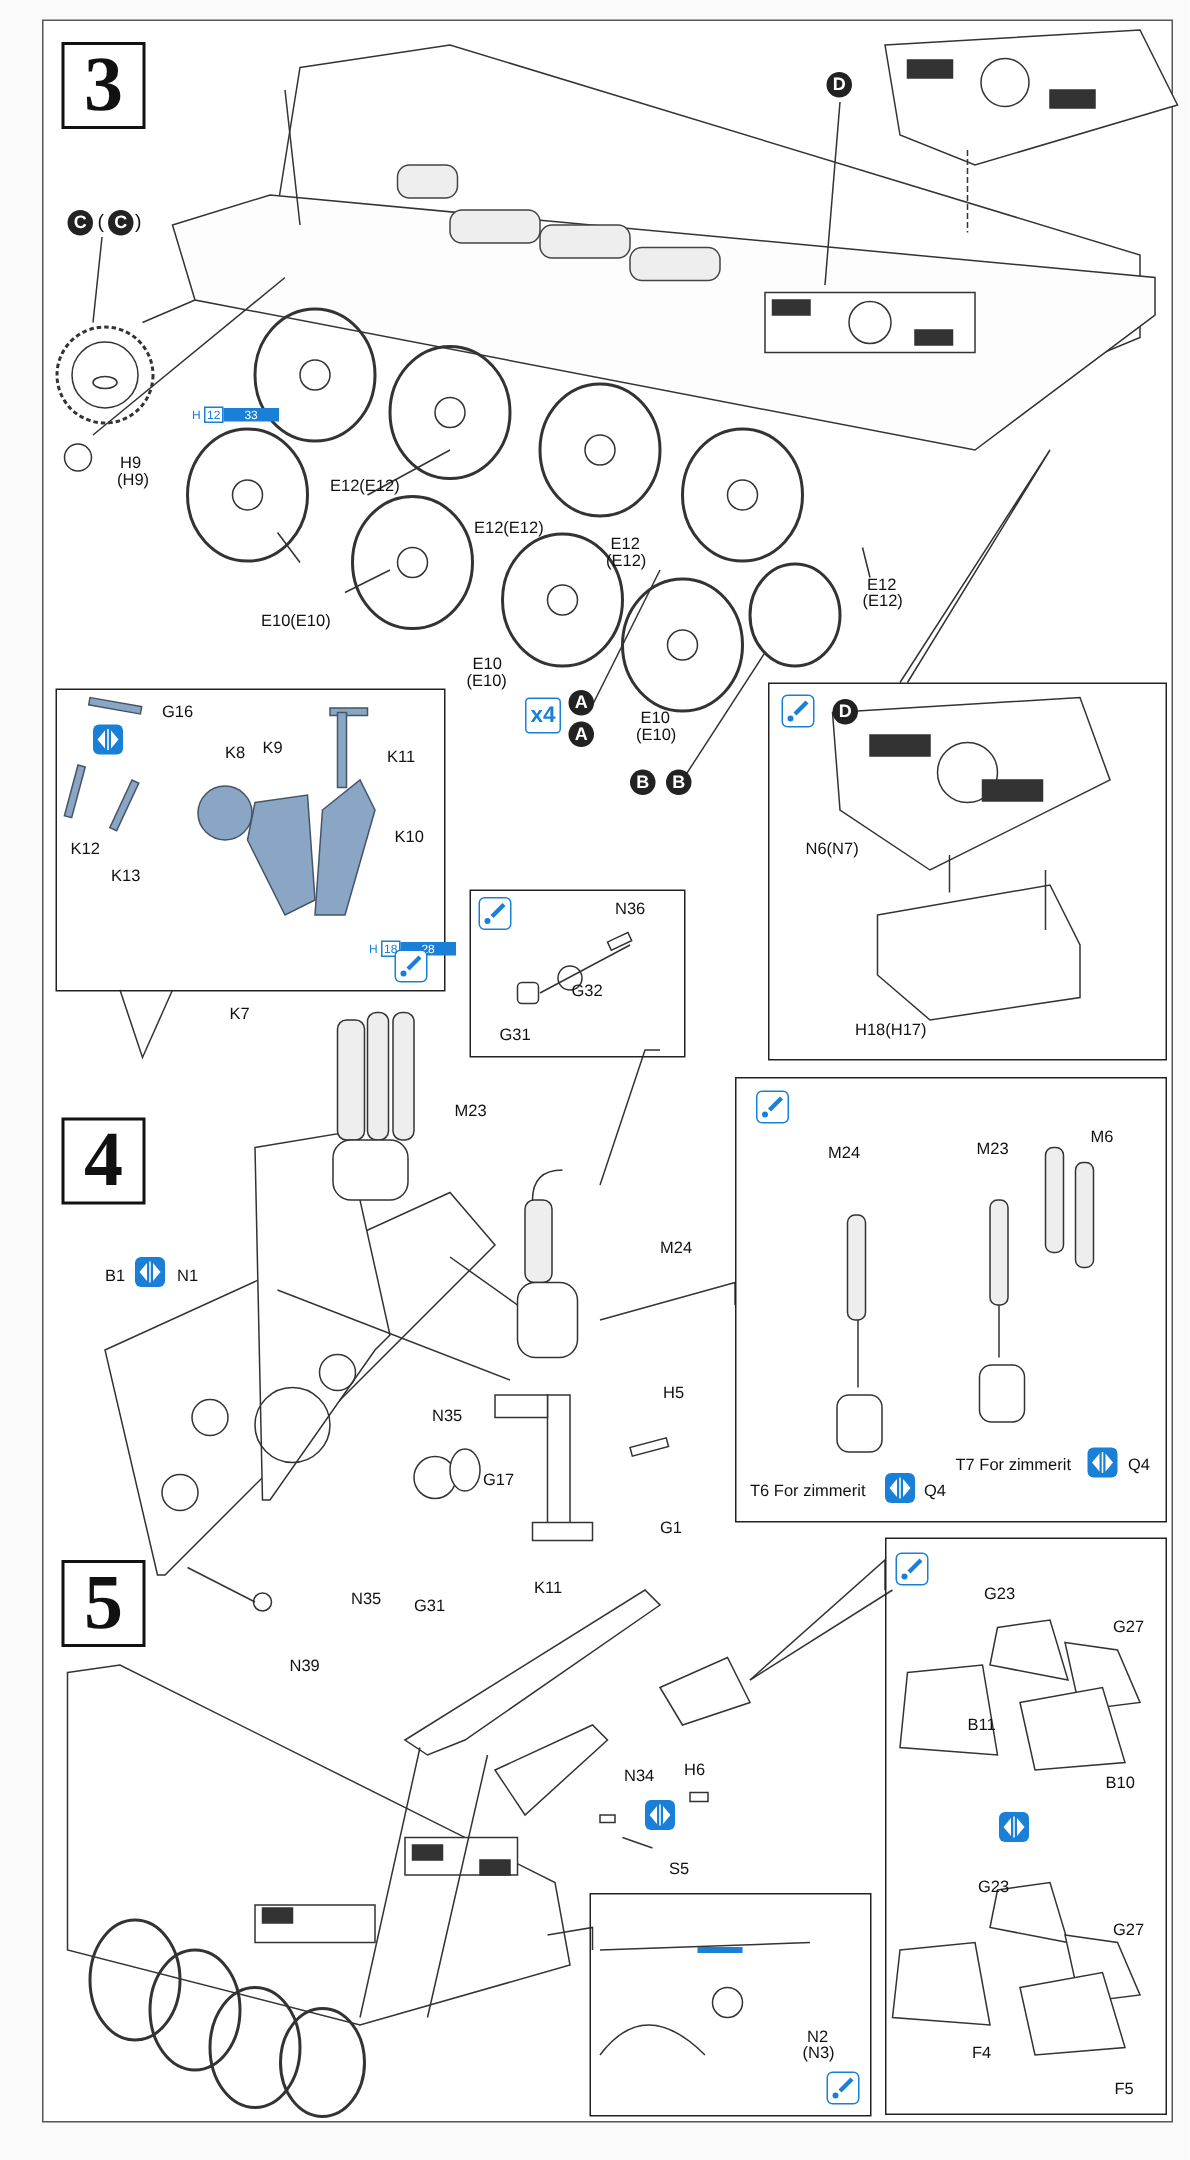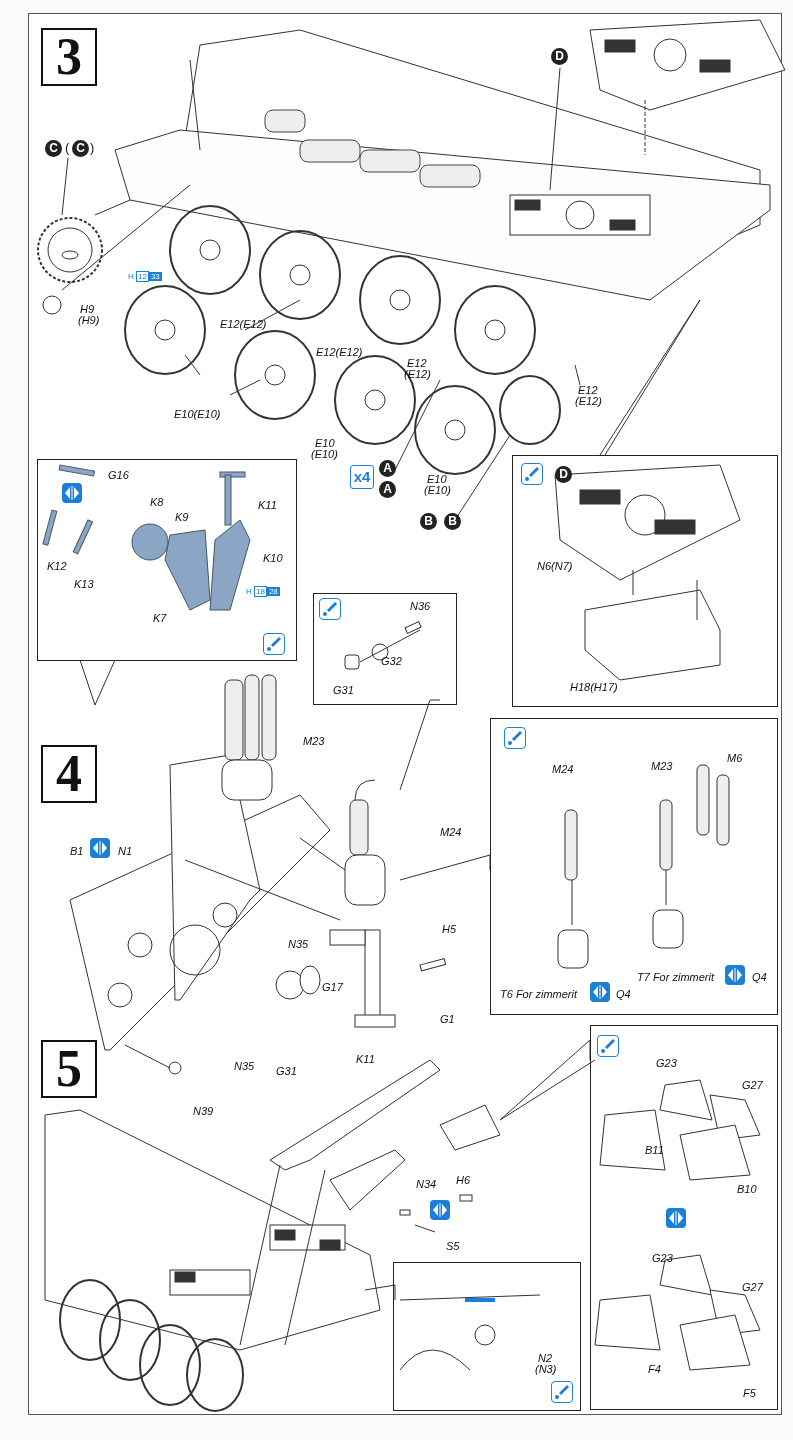--- a/index.html
+++ b/index.html
@@ -1,27 +1,27 @@
 <!DOCTYPE html>
 <html><head>
 <meta charset="utf-8">
 <style>
   html,body{margin:0;padding:0;background:#fafafa;}
   body{width:793px;height:1440px;position:relative;overflow:hidden;font-family:"Liberation Sans",sans-serif;color:#111;}
   .frame{position:absolute;left:28px;top:13px;width:752px;height:1400px;border:1.5px solid #555;background:#fff;}
   .stepnum{position:absolute;width:52px;height:54px;border:2px solid #111;background:#fff;font-family:"Liberation Serif",serif;font-weight:bold;font-size:52px;line-height:54px;text-align:center;}
-  .lbl{position:absolute;font-size:11px;line-height:12px;white-space:nowrap;color:#111;text-align:right;font-style:italic;}
+  .lbl{position:absolute;font-size:11px;line-height:12px;white-space:nowrap;color:#111;text-align:right;}
   .box{position:absolute;border:1.5px solid #222;background:#fff;}
   .circ{position:absolute;width:17px;height:17px;border-radius:50%;background:#222;color:#fff;font-size:12px;font-weight:bold;line-height:17px;text-align:center;}
   .circ-wrap{position:absolute;font-size:13px;white-space:nowrap;}
   .paint{position:absolute;width:20px;height:20px;border:1.5px solid #1a7fd6;border-radius:4px;background:#fff;}
   .mirror{position:absolute;width:20px;height:20px;border-radius:4px;background:#1a7fd6;}
   .hcode{position:absolute;font-size:8px;color:#1a7fd6;white-space:nowrap;}
   .hcode span.a{border:1px solid #1a7fd6;padding:0 1px;color:#1a7fd6;background:#fff;}
-  .hcode span.b{background:#1a7fd6;color:#fff;padding:0 2px;}
+  .hcode span.b{background:#1a7fd6;color:#fff;padding:0 14px;}
   .x4{position:absolute;width:22px;height:22px;border:1.5px solid #1a7fd6;border-radius:3px;color:#1a7fd6;font-weight:bold;font-size:15px;line-height:22px;text-align:center;}
   svg.art{position:absolute;left:0;top:0;}
 </style>
 </head>
 <body>
 
 <div class="frame"></div>
 
 <svg class="art" width="793" height="1440">
   <g fill="none" stroke="#333" stroke-width="1">
@@ -230,30 +230,30 @@
 
 <div class="box" style="left:37px;top:459px;width:258px;height:200px;background:transparent"></div>
 <div class="mirror" style="left:62px;top:483px"><svg width="20" height="20" viewBox="0 0 20 20">
       <polygon points="3,10 8,4 8,16" fill="#fff"></polygon>
       <polygon points="17,10 12,4 12,16" fill="#fff"></polygon>
       <line x1="10" y1="3" x2="10" y2="17" stroke="#fff" stroke-width="1"></line>
     </svg></div>
 <div class="lbl" style="left:108px;top:469px">G16</div>
 <div class="lbl" style="left:258px;top:499px">K11</div>
 <div class="lbl" style="left:150px;top:496px">K8</div>
-<div class="lbl" style="left:175px;top:511px">K9</div>
+<div class="lbl" style="left:175px;top:493px">K9</div>
 <div class="lbl" style="left:263px;top:552px">K10</div>
 <div class="lbl" style="left:47px;top:560px">K12</div>
 <div class="lbl" style="left:74px;top:578px">K13</div>
-<div class="hcode" style="left:246px;top:587px"><span>H</span> <span class="a">18</span><span class="b">28</span></div>
+<div class="hcode" style="left:246px;top:628px"><span>H</span> <span class="a">18</span><span class="b">28</span></div>
 <div class="paint" style="left:263px;top:633px"><svg width="20" height="20" viewBox="0 0 20 20">
       <path d="M15,3 L17,5 L9,13 L7,11 Z" fill="#1a7fd6"></path>
       <circle cx="5" cy="15" r="2" fill="#1a7fd6"></circle>
     </svg></div>
-<div class="lbl" style="left:153px;top:612px">K7</div>
+<div class="lbl" style="left:153px;top:670px">K7</div>
 
 <div class="box" style="left:512px;top:455px;width:264px;height:250px;background:transparent"></div>
 <div class="paint" style="left:521px;top:463px"><svg width="20" height="20" viewBox="0 0 20 20">
       <path d="M15,3 L17,5 L9,13 L7,11 Z" fill="#1a7fd6"></path>
       <circle cx="5" cy="15" r="2" fill="#1a7fd6"></circle>
     </svg></div>
 <div class="circ" style="left:555px;top:466px">D</div>
 <div class="lbl" style="left:537px;top:560px">N6(N7)</div>
 <div class="lbl" style="left:570px;top:681px">H18(H17)</div>
 

